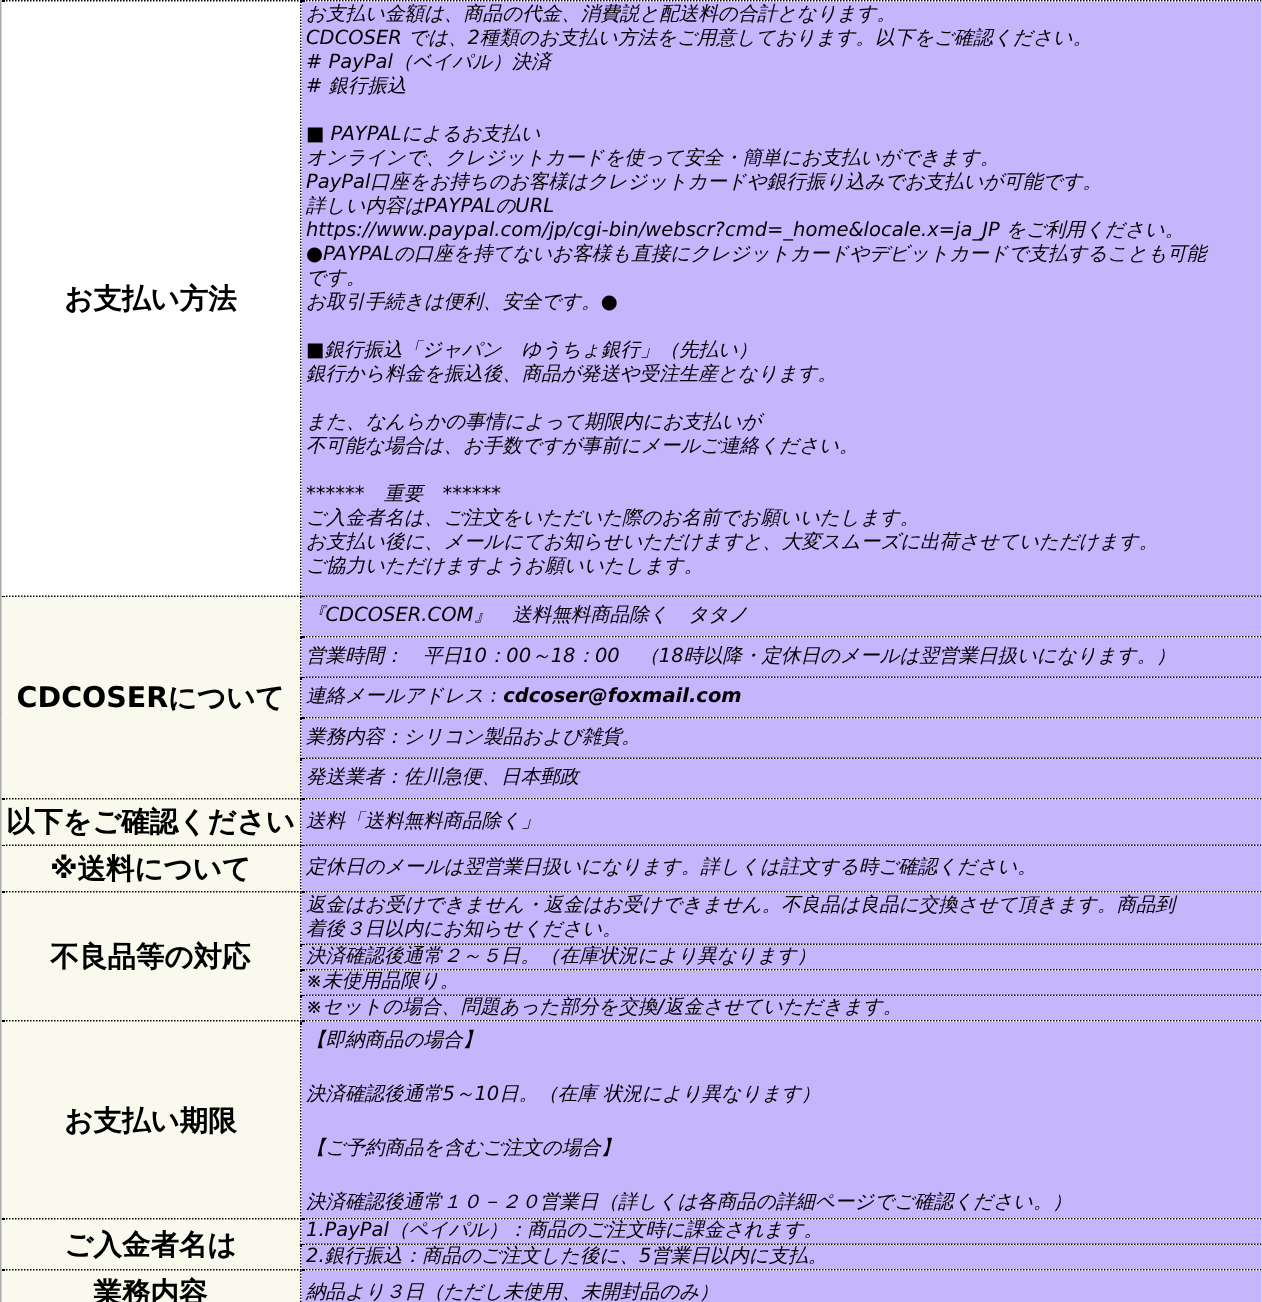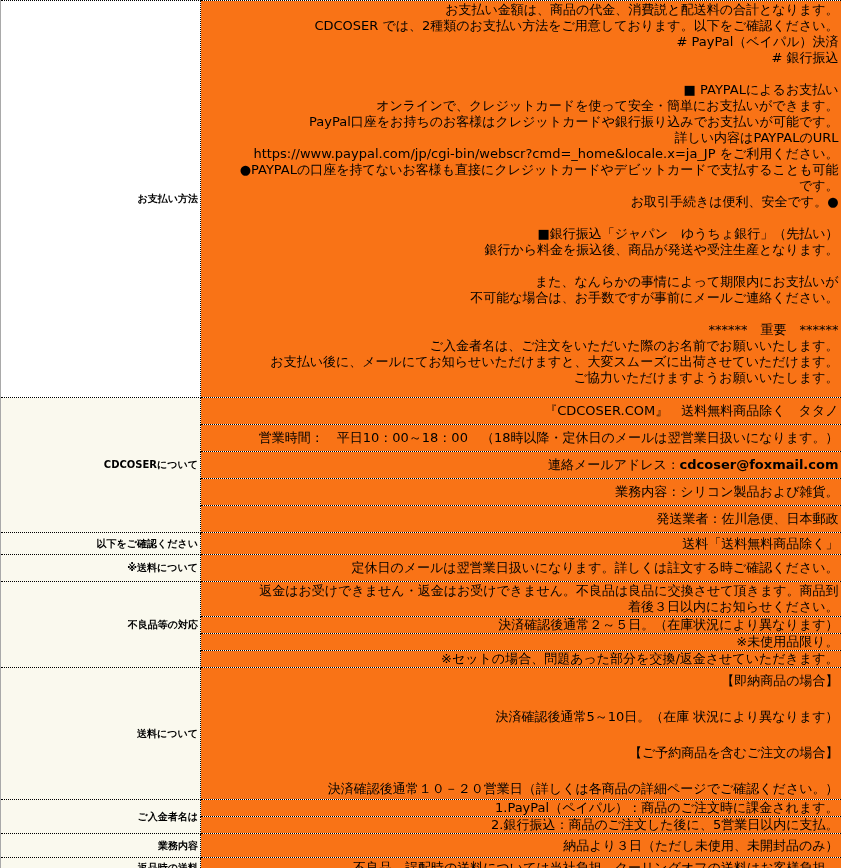--- a/index.html
+++ b/index.html
@@ -23,35 +23,36 @@
     border-left:1px solid #a9a9a9;
     border-right:2px solid #4a4a4a;
     border-bottom:2px solid #333333;
   }
   table.info col.c-label{width:200px;}
   table.info col.c-content{width:641px;}
   th.rowhdr{
     background:#faf9ee;
     border:1px dotted #000000;
     font-weight:bold;
-    text-align:right;
+    text-align:center;
     vertical-align:middle;
     padding:2px;
-    font-size:10px;
+    font-size:19px;
   }
   th.rowhdr.white{background:#ffffff;}
   td.cell{
-    background:#f97316;
+    background:#c4b5fd;
     border:1px dotted #000000;
     vertical-align:top;
-    text-align:right;
+    text-align:left;
     padding:1px 2px 1px 3px;
     line-height:16px;
     white-space:pre-line;
     overflow:hidden;
+    font-style:italic;
   }
   td.cell.mid{vertical-align:middle;}
   tr.r1 td.cell{height:394px;padding-top:1px;}
   tr.r2 td.cell{height:24px;}
   tr.r3 td.cell{height:19px;}
   tr.r4 td.cell{height:24px;}
   tr.r5a td.cell{height:32px;}
   tr.r5s td.cell{height:13px;padding-top:0;padding-bottom:0;}
   tr.r6 td.cell{height:124px;line-height:18px;padding-top:4px;}
   tr.r7 td.cell{height:14px;padding-top:0;padding-bottom:0;}
@@ -134,21 +135,21 @@
       <td class="cell">決済確認後通常２～５日。（在庫状況により異なります）</td>
     </tr>
     <tr class="r5s">
       <td class="cell">※未使用品限り。</td>
     </tr>
     <tr class="r5s">
       <td class="cell">※セットの場合、問題あった部分を交換/返金させていただきます。</td>
     </tr>
 
     <tr class="r6">
-      <th class="rowhdr">送料について</th>
+      <th class="rowhdr">お支払い期限</th>
       <td class="cell">【即納商品の場合】
 
 決済確認後通常5～10日。（在庫 状況により異なります）
 
 【ご予約商品を含むご注文の場合】
 
 決済確認後通常１０－２０営業日（詳しくは各商品の詳細ページでご確認ください。）</td>
     </tr>
 
     <tr class="r7">

